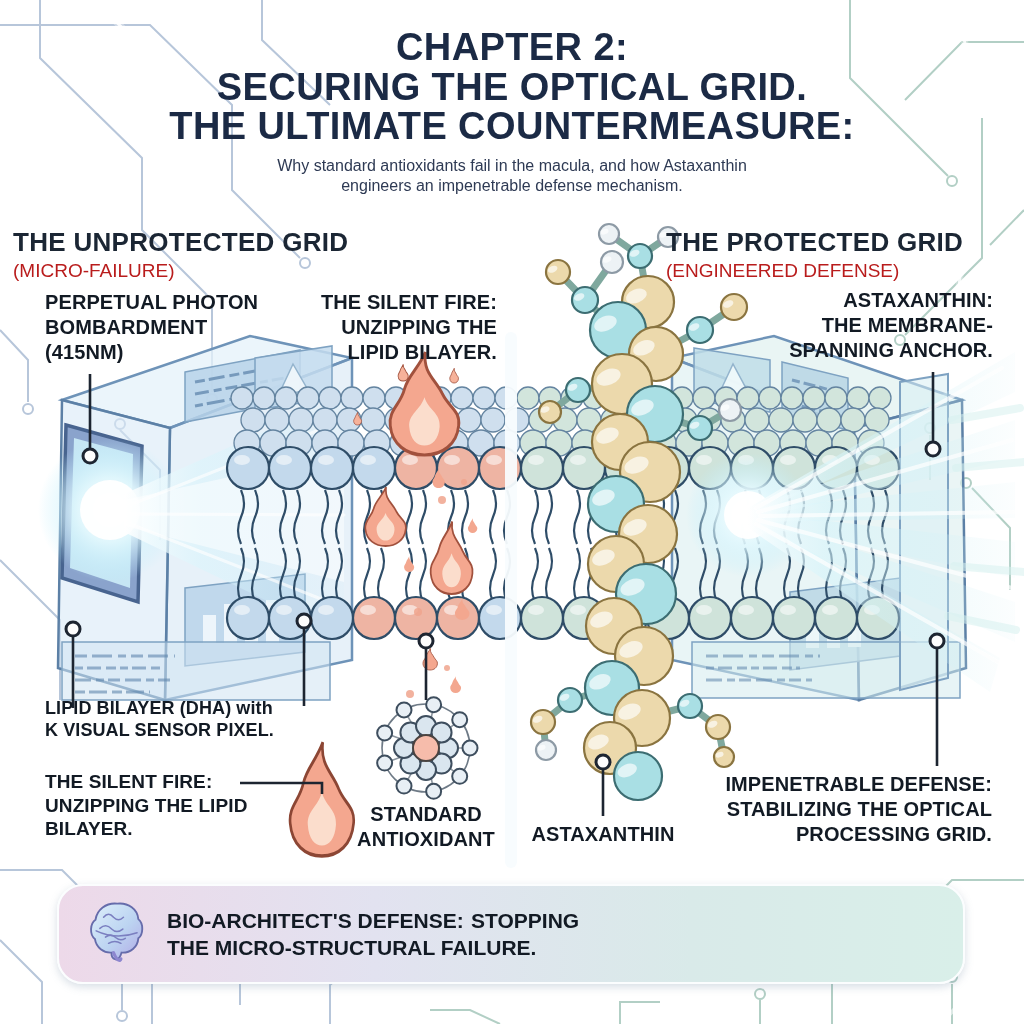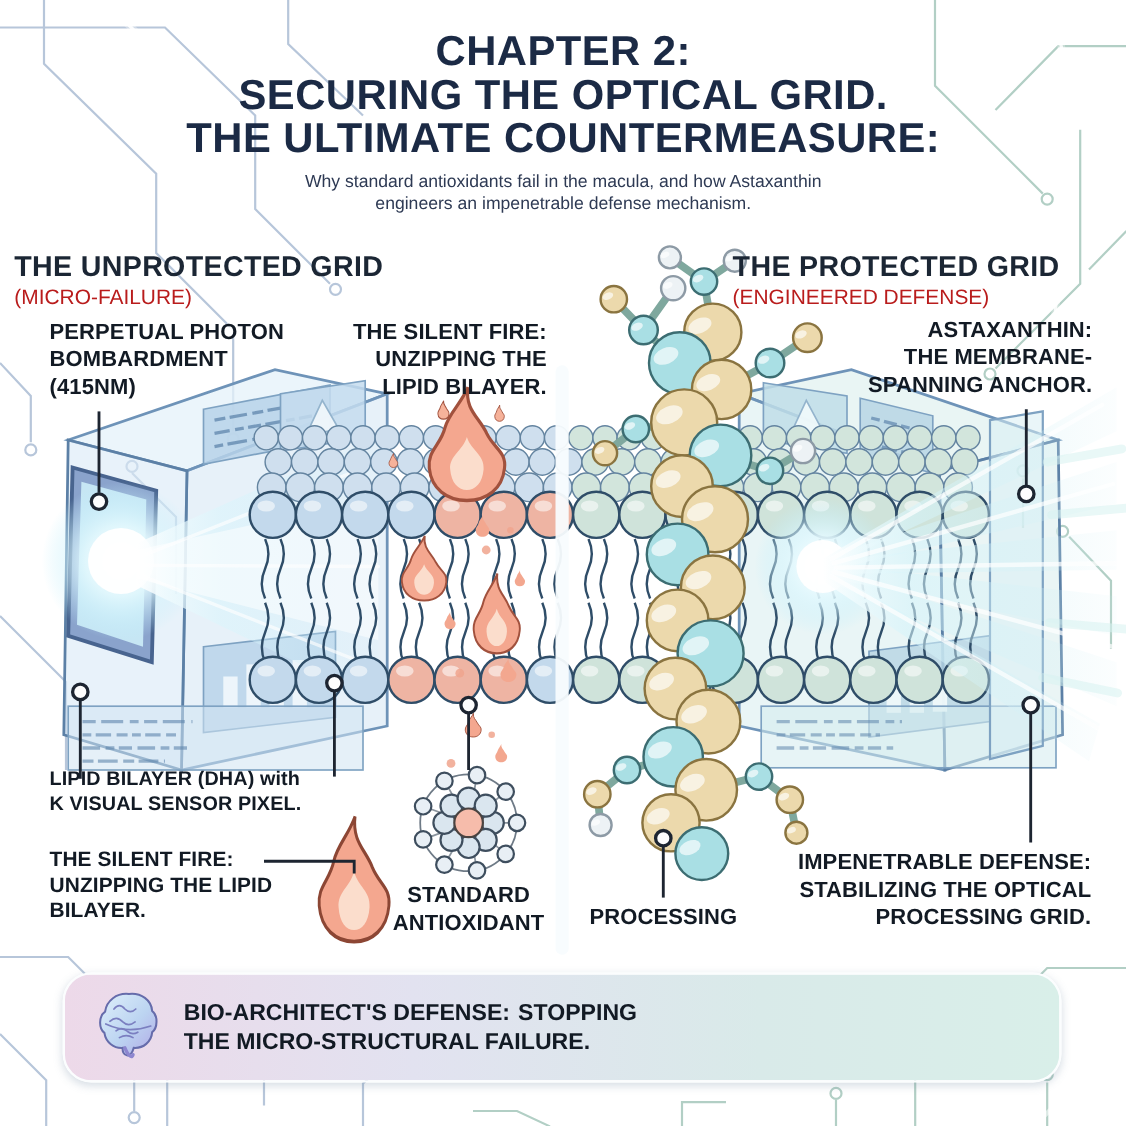--- a/index.html
+++ b/index.html
@@ -659,21 +659,21 @@
   <div class="label ta-r" style="left:763px;top:288px;width:230px;text-align:right;">ASTAXANTHIN:
 THE MEMBRANE-
 SPANNING ANCHOR.</div>
   <div class="label sz-s" style="left:45px;top:697px;">LIPID BILAYER (DHA) with
 K VISUAL SENSOR PIXEL.</div>
   <div class="label sz-m" style="left:45px;top:770px;">THE SILENT FIRE:
 UNZIPPING THE LIPID
 BILAYER.</div>
   <div class="label ta-c" style="left:326px;top:802px;width:200px;">STANDARD
 ANTIOXIDANT</div>
-  <div class="label ta-c" style="left:503px;top:822px;width:200px;">PROCESSING</div>
+  <div class="label ta-c" style="left:503px;top:822px;width:200px;">ASTAXANTHIN</div>
   <div class="label ta-r" style="left:712px;top:772px;width:280px;">IMPENETRABLE DEFENSE:
 STABILIZING THE OPTICAL
 PROCESSING GRID.</div>
 
   <div class="banner">
     <div class="brainwrap">
       <svg width="62" height="76" viewBox="0 0 100 110">
         <defs>
           <linearGradient id="bgrad" x1="0" y1="0" x2="1" y2="1">
             <stop offset="0%" stop-color="#dff0fb"></stop>

